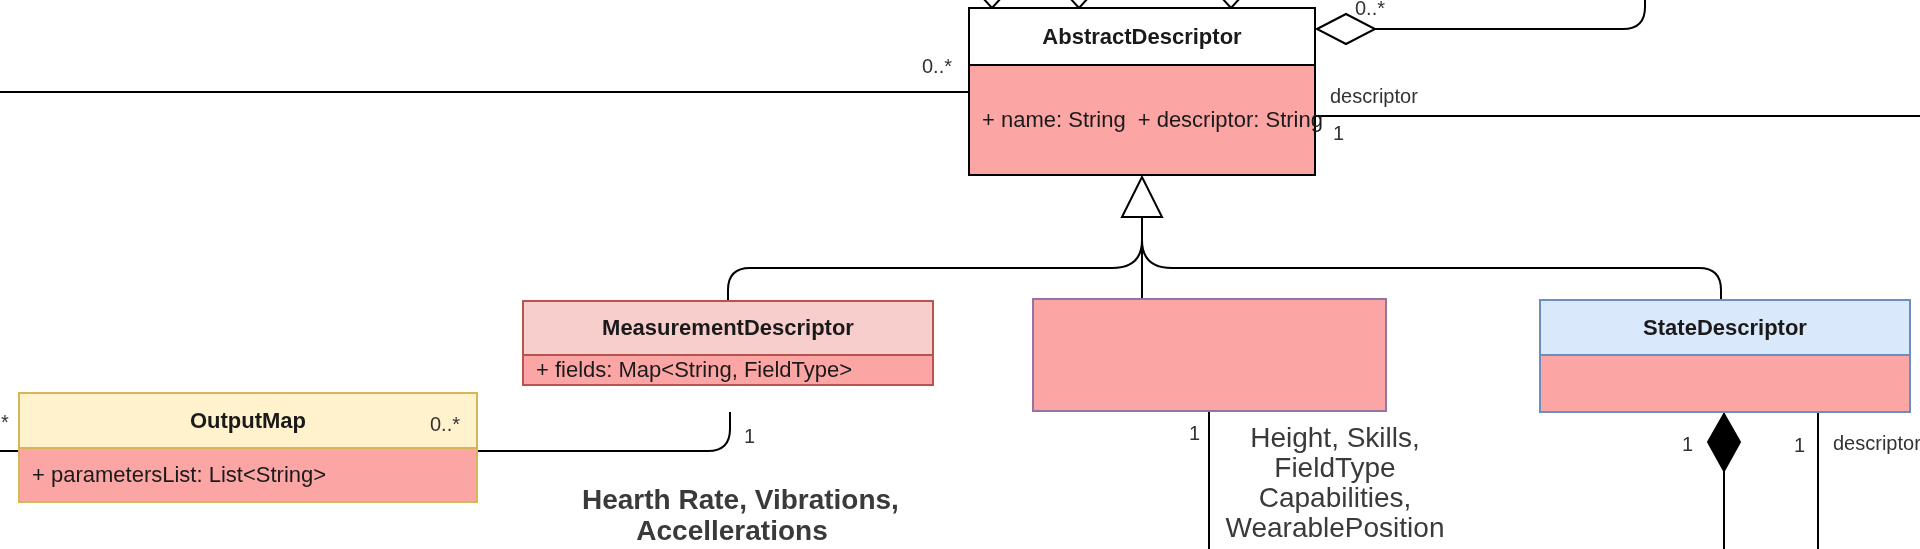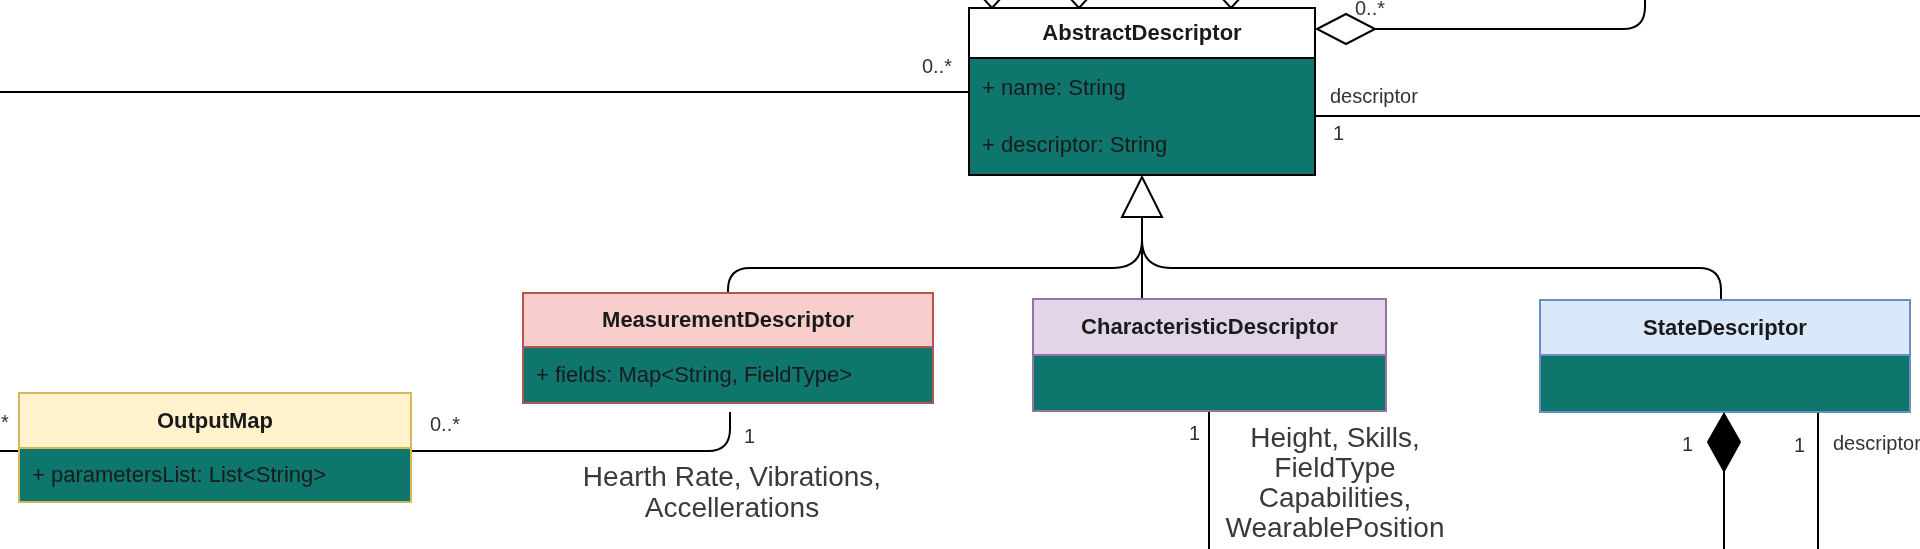--- a/index.html
+++ b/index.html
@@ -31,33 +31,33 @@
     display: flex;
     align-items: center;
     justify-content: center;
     font-weight: bold;
     border-bottom: 2px solid #000;
     white-space: nowrap;
   }
   .uml-attrs {
     flex: 1;
     display: flex;
-    flex-direction: column;
-    background: #0f766e;
+    flex-direction: row;
+    background: #fca5a5;
   }
   .uml-attr {
     flex: 1;
     display: flex;
     align-items: center;
     padding-left: 12px;
     white-space: nowrap;
   }
   
   .cls-abstract        { border-color: #000000; }
-  .cls-abstract .uml-title { background: #ffffff; border-bottom-color: #000000; height: 50px; }
+  .cls-abstract .uml-title { background: #ffffff; border-bottom-color: #000000; height: 57px; }
   .cls-measurement     { border-color: var(--red-stroke, #b85450); }
   .cls-measurement .uml-title { background: var(--red-fill, #f8cecc); border-bottom-color: var(--red-stroke, #b85450); height: 54px; }
   .cls-characteristic  { border-color: var(--purple-stroke, #9673a6); }
   .cls-characteristic .uml-title { background: var(--purple-fill, #e1d5e7); border-bottom-color: var(--purple-stroke, #9673a6); height: 56px; }
   .cls-state           { border-color: var(--blue-stroke, #6c8ebf); }
   .cls-state .uml-title { background: var(--blue-fill, #dae8fc); border-bottom-color: var(--blue-stroke, #6c8ebf); height: 55px; }
   .cls-output          { border-color: var(--yellow-stroke, #d6b656); }
   .cls-output .uml-title { background: var(--yellow-fill, #fff2cc); border-bottom-color: var(--yellow-stroke, #d6b656); height: 55px; }
   
   .edge-label {
@@ -113,42 +113,41 @@
   </svg>
 
   <div class="uml-class cls-abstract" style="left:968px; top:7px; width:348px; height:169px;">
     <div class="uml-title">AbstractDescriptor</div>
     <div class="uml-attrs">
       <div class="uml-attr">+ name: String</div>
       <div class="uml-attr">+ descriptor: String</div>
     </div>
   </div>
 
-  <div class="uml-class cls-measurement" style="left:522px; top:292px; width:412px; height:112px;">
+  <div class="uml-class cls-measurement" style="left:522px; top:300px; width:412px; height:86px;">
     <div class="uml-title">MeasurementDescriptor</div>
     <div class="uml-attrs">
       <div class="uml-attr">+ fields: Map&lt;String, FieldType&gt;</div>
     </div>
   </div>
 
   <div class="uml-class cls-characteristic" style="left:1032px; top:298px; width:355px; height:114px;">
-    <div class="uml-title">CharacteristicDescriptor</div>
     <div class="uml-attrs">
       <div class="uml-attr"></div>
     </div>
   </div>
 
   <div class="uml-class cls-state" style="left:1539px; top:299px; width:372px; height:114px;">
     <div class="uml-title">StateDescriptor</div>
     <div class="uml-attrs">
       <div class="uml-attr"></div>
     </div>
   </div>
 
-  <div class="uml-class cls-output" style="left:18px; top:392px; width:394px; height:111px;">
+  <div class="uml-class cls-output" style="left:18px; top:392px; width:460px; height:111px;">
     <div class="uml-title">OutputMap</div>
     <div class="uml-attrs">
       <div class="uml-attr">+ parametersList: List&lt;String&gt;</div>
     </div>
   </div>
 
   <div class="edge-label" style="left:912px; top:55px; width:40px; text-align:right;">0..*</div>
 
   <div class="edge-label" style="left:1355px; top:-3px;">0..*</div>
 
@@ -163,21 +162,21 @@
   <div class="edge-label" style="left:1px; top:411px;">*</div>
 
   <div class="edge-label" style="left:1162px; top:422px; width:38px; text-align:right;">1</div>
 
   <div class="edge-label" style="left:1682px; top:433px;">1</div>
 
   <div class="edge-label" style="left:1794px; top:434px;">1</div>
 
   <div class="edge-label" style="left:1833px; top:432px;">descriptor</div>
 
-  <div class="annotation" style="left:582px; top:461px; width:300px;">
+  <div class="annotation" style="left:582px; top:484px; width:300px;font-weight:bold;">
     <div>Hearth Rate, Vibrations,</div>
     <div>Accellerations</div>
   </div>
 
   <div class="annotation" style="left:1225px; top:423px; width:220px;">
     <div style="line-height:30px;">Height, Skills,</div>
     <div style="line-height:30px;">FieldType</div>
     <div style="line-height:30px;">Capabilities,</div>
     <div style="line-height:30px;">WearablePosition</div>
   </div>

